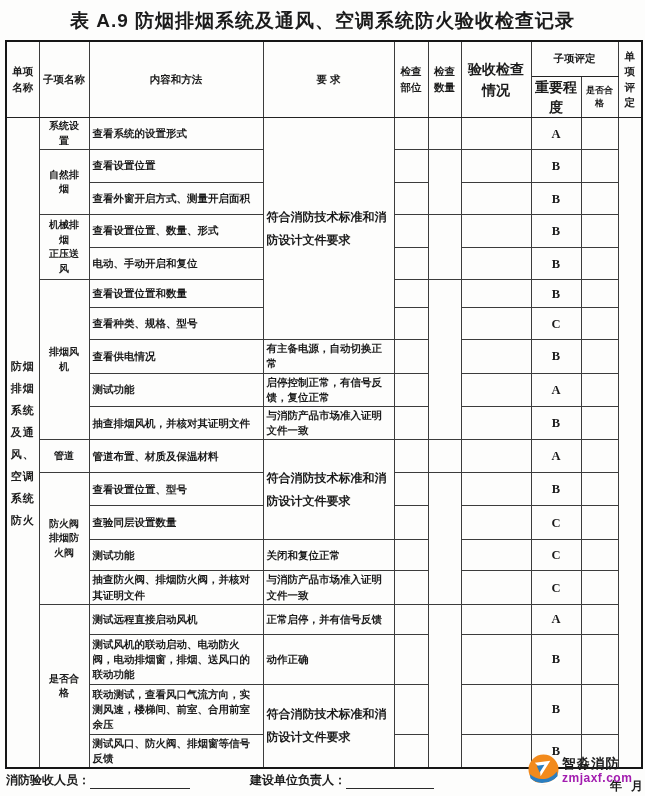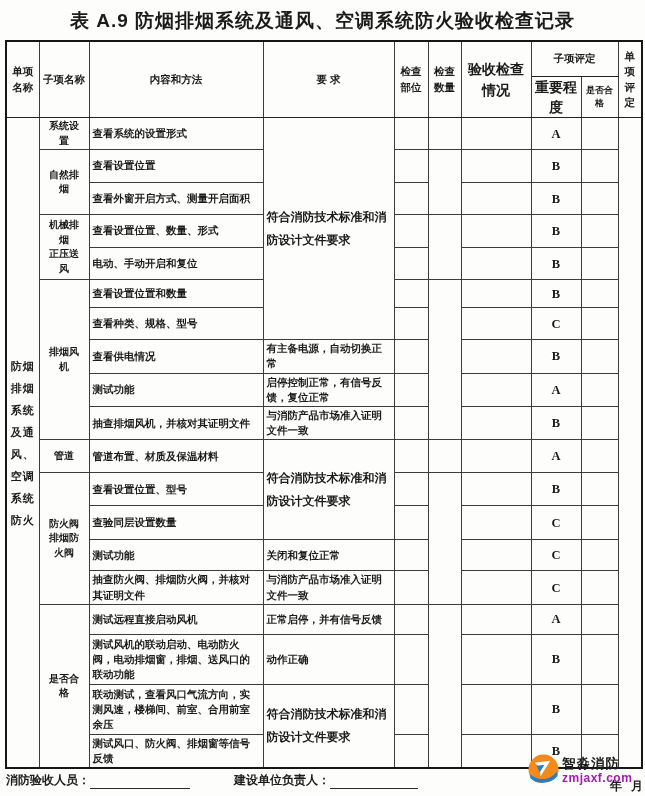--- a/index.html
+++ b/index.html
@@ -267,21 +267,21 @@
     <td class="imp">B</td>
     <td></td>
   </tr>
 </tbody>
   </table>
 
 <div class="footer">
   <div class="sig" style="left:6px;top:2px">
     <span>消防验收人员：</span><span class="sig-line" style="width:100px"></span>
   </div>
-  <div class="sig" style="left:234px;top:2px">
+  <div class="sig" style="left:250px;top:2px">
     <span>建设单位负责人：</span><span class="sig-line" style="width:88px"></span>
   </div>
   <div class="date">
     <span style="margin-left:0">年</span><span>月</span><span>日</span>
   </div>
   <div class="watermark">
     <span>
       <svg width="31" height="31" viewBox="0 0 32 32">
         <circle cx="16" cy="16" r="15.5" fill="#f28a1c"></circle>
         <path d="M2 21 C 10 28, 22 28, 30 18 L 30.5 23 C 24 31, 10 32.5, 2.5 25 Z" fill="#2b7ec0"></path>

